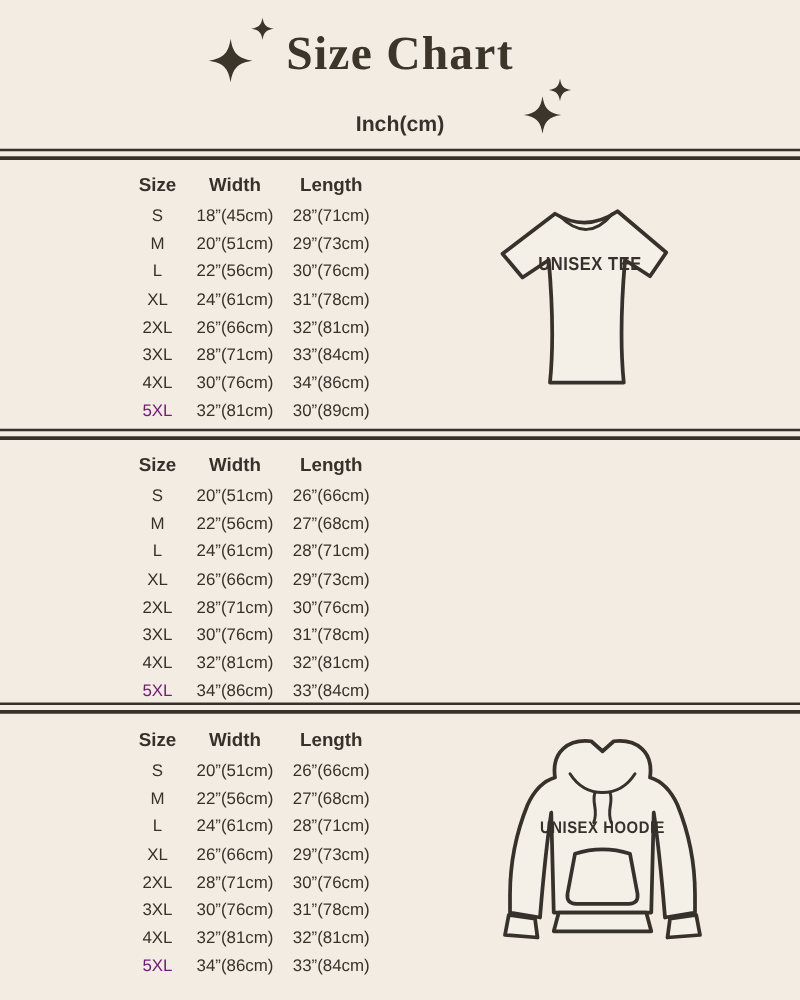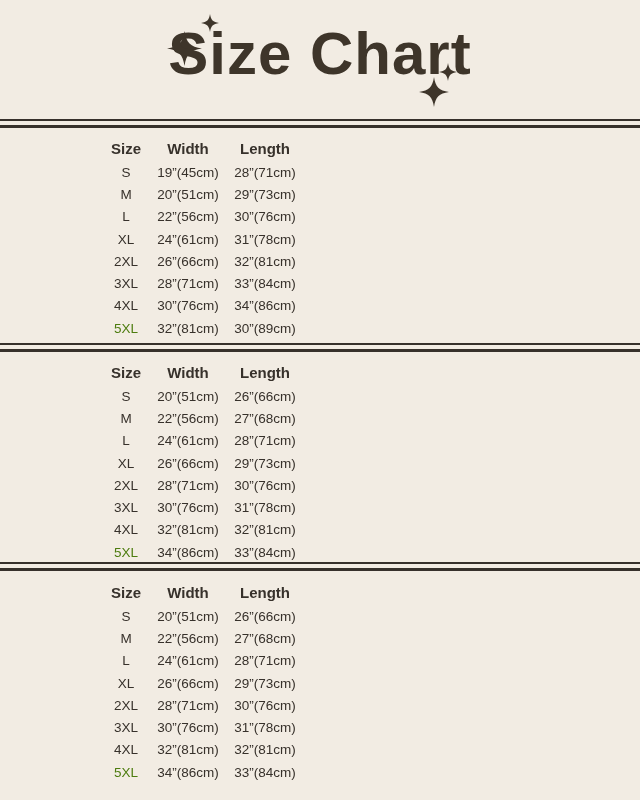--- a/index.html
+++ b/index.html
@@ -12,23 +12,23 @@
     background:#f2ece3;
     color:#37312b;
     overflow:hidden;
   }
 
   
   .header { position:absolute; top:0; left:0; width:640px; height:120px; }
   .title {
     position:absolute; top:24px; left:0; right:0;
     text-align:center;
-    font-family:Liberation Sans, sans-serif;
+    font-family:Liberation Serif, serif;
     font-weight:bold;
-    font-size:60px; line-height:1;
+    font-size:38px; line-height:1;
     color:#3e352a;
     letter-spacing:1px;
   }
   .subtitle {
     position:absolute; top:90px; left:0; right:0;
     text-align:center;
     font-weight:bold; font-size:17px;
     color:#37312b;
   }
   .sparkle { position:absolute; }
@@ -57,21 +57,21 @@
   .thead { height:20px; margin-bottom:3px; }
   .th {
     display:flex; align-items:center; justify-content:center;
     font-weight:bold; font-size:15px; white-space:nowrap;
   }
   .trow { height:22.3px; }
   .td {
     display:flex; align-items:center; justify-content:center;
     font-size:13.5px; white-space:nowrap; color:#37312b;
   }
-  .td.muted { color:#4d7c0f; }
+  .td.muted { color:#701a75; }
 
   
   .illo { position:absolute; }
   .illo svg { display:block; width:100%; height:100%; }
   .illo-tee    { left:387px; top:28px; width:170px; height:160px; }
   .illo-crew   { left:392px; top:26px; width:172px; height:162px; }
   .illo-hoodie { left:394px; top:14px; width:176px; height:170px; }
 
   .glabel {
     position:absolute; left:50%;
@@ -106,39 +106,40 @@
     <div class="sparkle sp-right-small">
       <svg viewBox="0 0 24 24">
           <path fill="#3e352a" d="M12,0 C13.2,8 16,10.8 24,12 C16,13.2 13.2,16 12,24 C10.8,16 8,13.2 0,12 C8,10.8 10.8,8 12,0 Z"></path>
         </svg>
     </div>
     <div class="sparkle sp-right-big">
       <svg viewBox="0 0 24 24">
           <path fill="#3e352a" d="M12,0 C13.2,8 16,10.8 24,12 C16,13.2 13.2,16 12,24 C10.8,16 8,13.2 0,12 C8,10.8 10.8,8 12,0 Z"></path>
         </svg>
     </div>
+    <div class="subtitle">Inch(cm)</div>
   </div>
 
   <div class="rule rule1">
       <div class="thin"></div>
       <div class="gap"></div>
       <div class="thick"></div>
     </div>
 
   <section class="panel p1">
     <div class="table">
       <div class="thead">
         <div class="th">Size</div>
         <div class="th">Width</div>
         <div class="th">Length</div>
       </div>
       <div class="tbody">
           <div class="trow">
             <div class="td">S</div>
-            <div class="td">19”(45cm)</div>
+            <div class="td">18”(45cm)</div>
             <div class="td">28”(71cm)</div>
           </div>
           <div class="trow">
             <div class="td">M</div>
             <div class="td">20”(51cm)</div>
             <div class="td">29”(73cm)</div>
           </div>
           <div class="trow">
             <div class="td">L</div>
             <div class="td">22”(56cm)</div>
@@ -163,20 +164,27 @@
             <div class="td">4XL</div>
             <div class="td">30”(76cm)</div>
             <div class="td">34”(86cm)</div>
           </div>
           <div class="trow">
             <div class="td muted">5XL</div>
             <div class="td">32”(81cm)</div>
             <div class="td">30”(89cm)</div>
           </div>
         </div>
+    </div>
+    <div class="illo illo-tee">
+      <svg viewBox="0 0 170 160">
+        <path class="ink-fill" d="M57,13 Q82,28 107,11 L146,44 L133,63 L113,50 C110,85 109,118 112,148 L53,148 C56,118 55,85 52,50 L31,64 L15,45 Z"></path>
+        <path class="ink-thin" d="M61,15 Q83,37 103,13"></path>
+      </svg>
+      <div class="glabel glabel-tee">UNISEX TEE</div>
     </div>
   </section>
 
   <div class="rule rule2">
       <div class="thin"></div>
       <div class="gap"></div>
       <div class="thick"></div>
     </div>
 
   <section class="panel p2">
@@ -280,15 +288,28 @@
             <div class="td">32”(81cm)</div>
             <div class="td">32”(81cm)</div>
           </div>
           <div class="trow">
             <div class="td muted">5XL</div>
             <div class="td">34”(86cm)</div>
             <div class="td">33”(84cm)</div>
           </div>
         </div>
     </div>
+    <div class="illo illo-hoodie">
+      <svg viewBox="0 0 170 170">
+        <path class="ink-fill" d="M47,34 C44,13 58,3 76,5 L85,13 L94,5 C112,3 126,13 123,34 C133,37 140,45 145,56 C154,78 159,104 159,128 L159,142 L135,146 C133,122 131,96 126,62 L124,142 L46,142 L44,62 C39,96 37,122 35,146 L11,142 L11,128 C11,104 16,78 25,56 C30,45 37,37 47,34 Z"></path>
+        <path class="ink-fill" d="M50,142 L46,157 L124,157 L120,142 Z"></path>
+        <path class="ink-fill" d="M10,144 L7,160 L33,162 L31,147 Z"></path>
+        <path class="ink-fill" d="M160,144 L163,160 L137,162 L139,147 Z"></path>
+        <path class="ink-thin" d="M59,31 C66,42 75,46 85,46 C95,46 104,42 111,31"></path>
+        <path class="ink-thin" d="M79,46 C76,54 82,60 78,70"></path>
+        <path class="ink-thin" d="M91,46 C94,54 88,60 92,70"></path>
+        <path class="ink-fill" d="M63,95 Q85,88 107,95 L113,127 Q114,135 106,135 L64,135 Q56,135 57,127 Z"></path>
+      </svg>
+      <div class="glabel glabel-hoodie">UNISEX HOODIE</div>
+    </div>
   </section>
 
 </div>
 
 </body></html>

